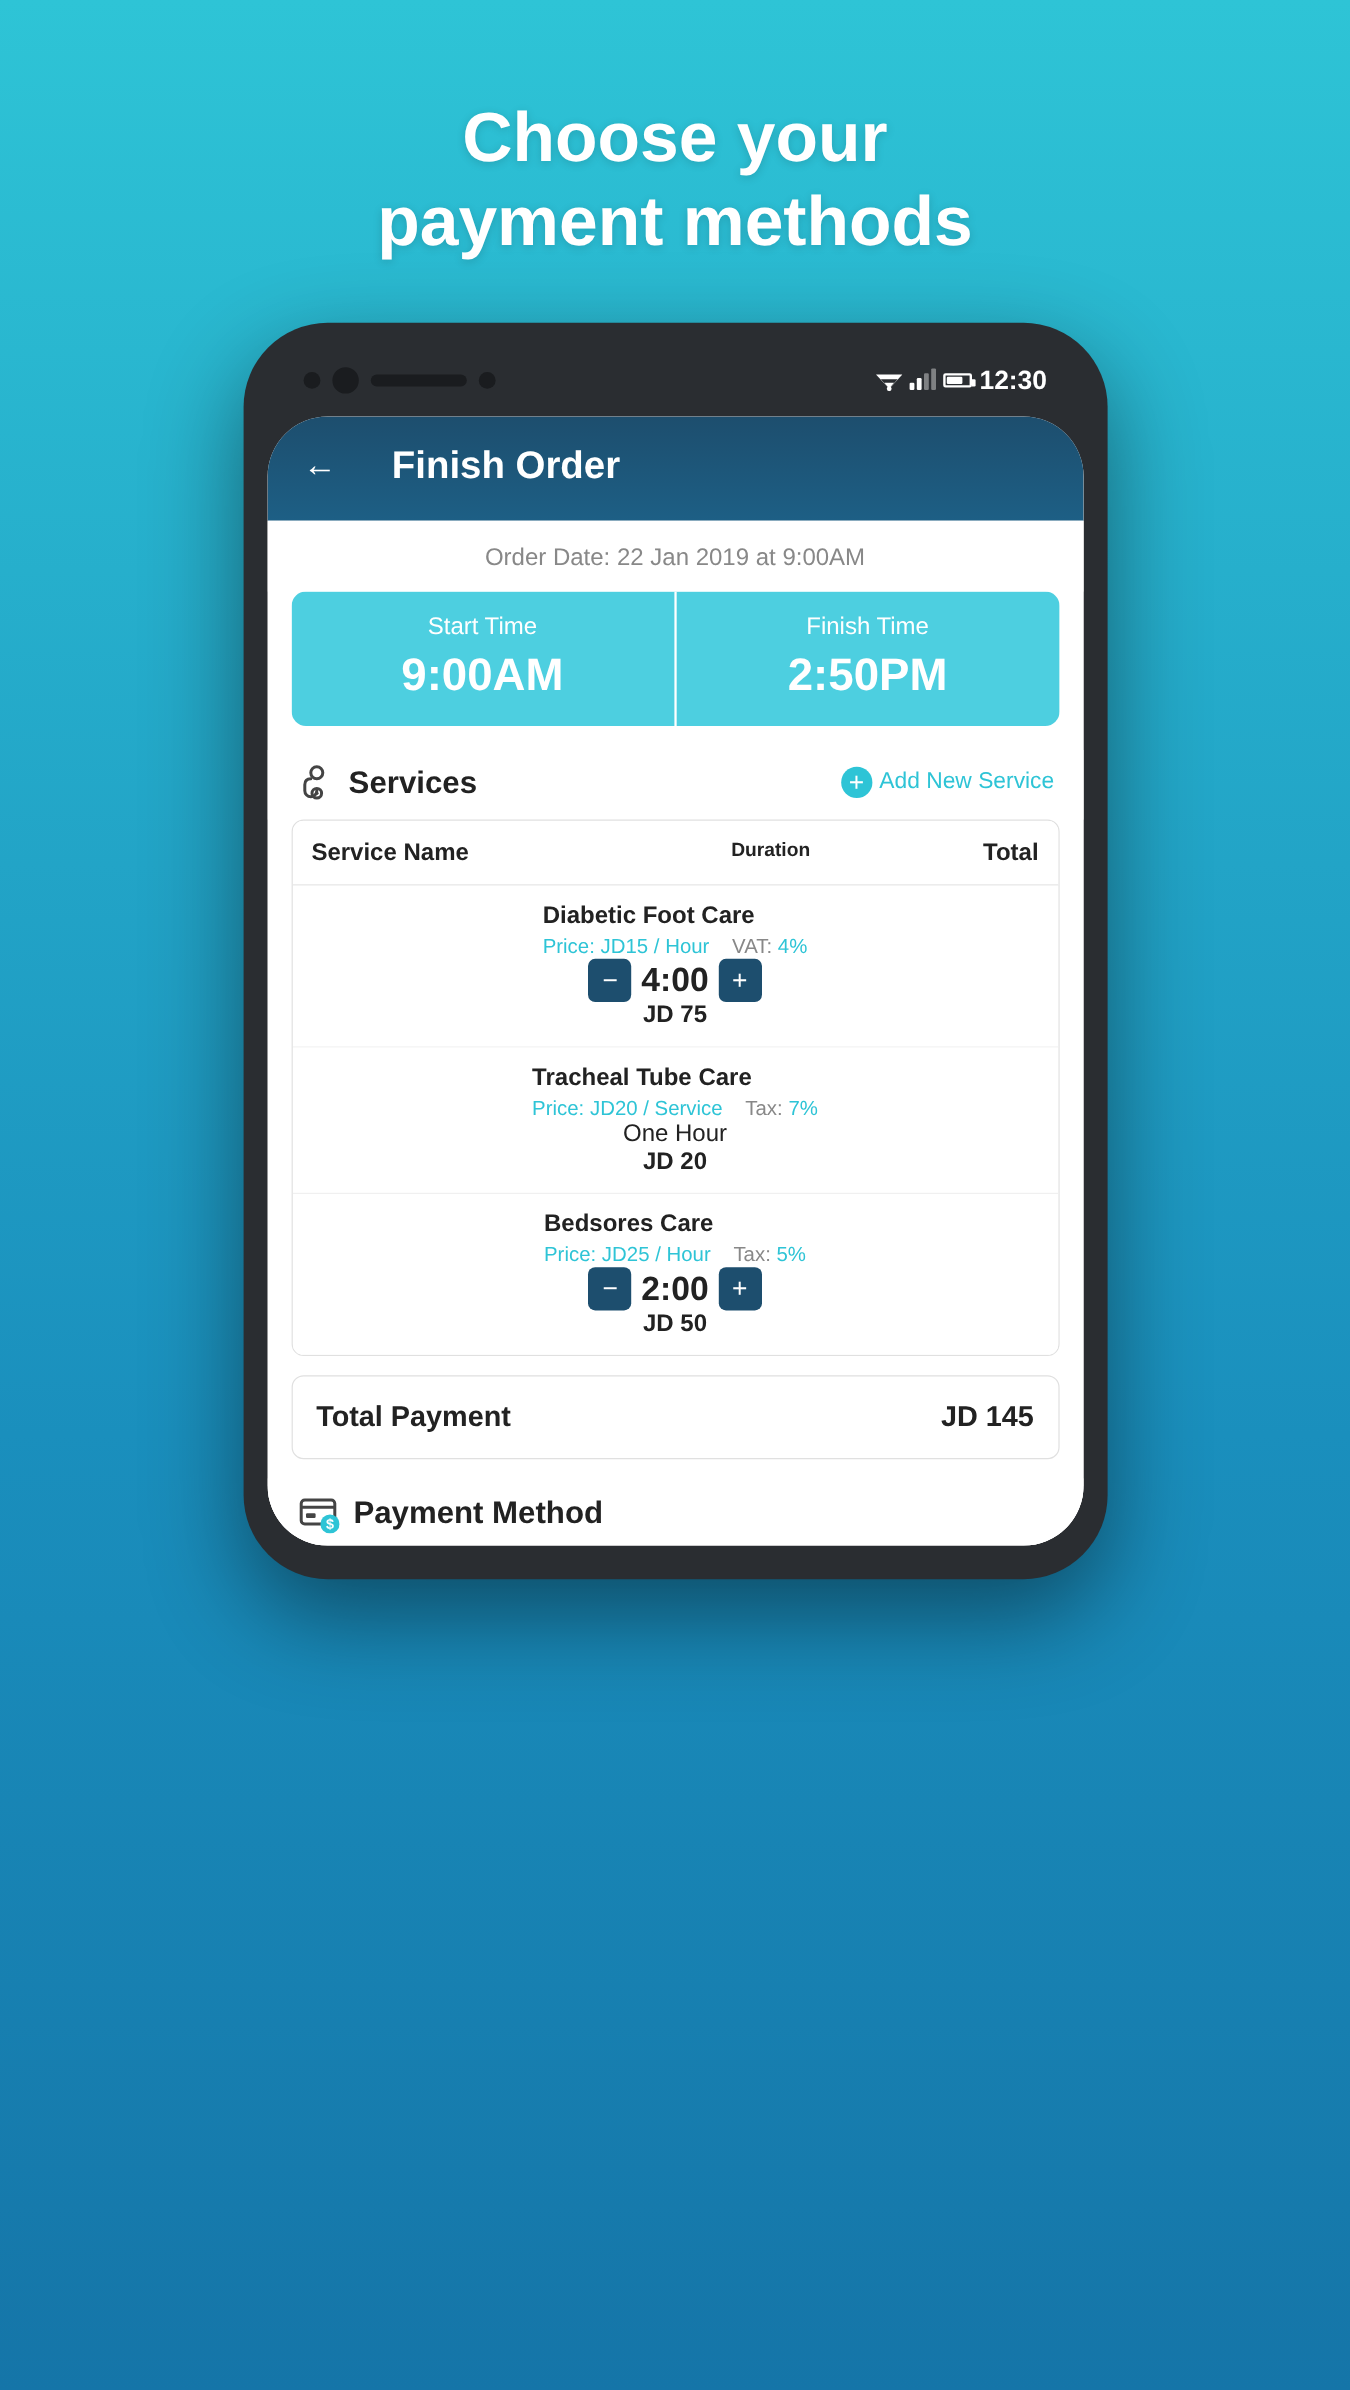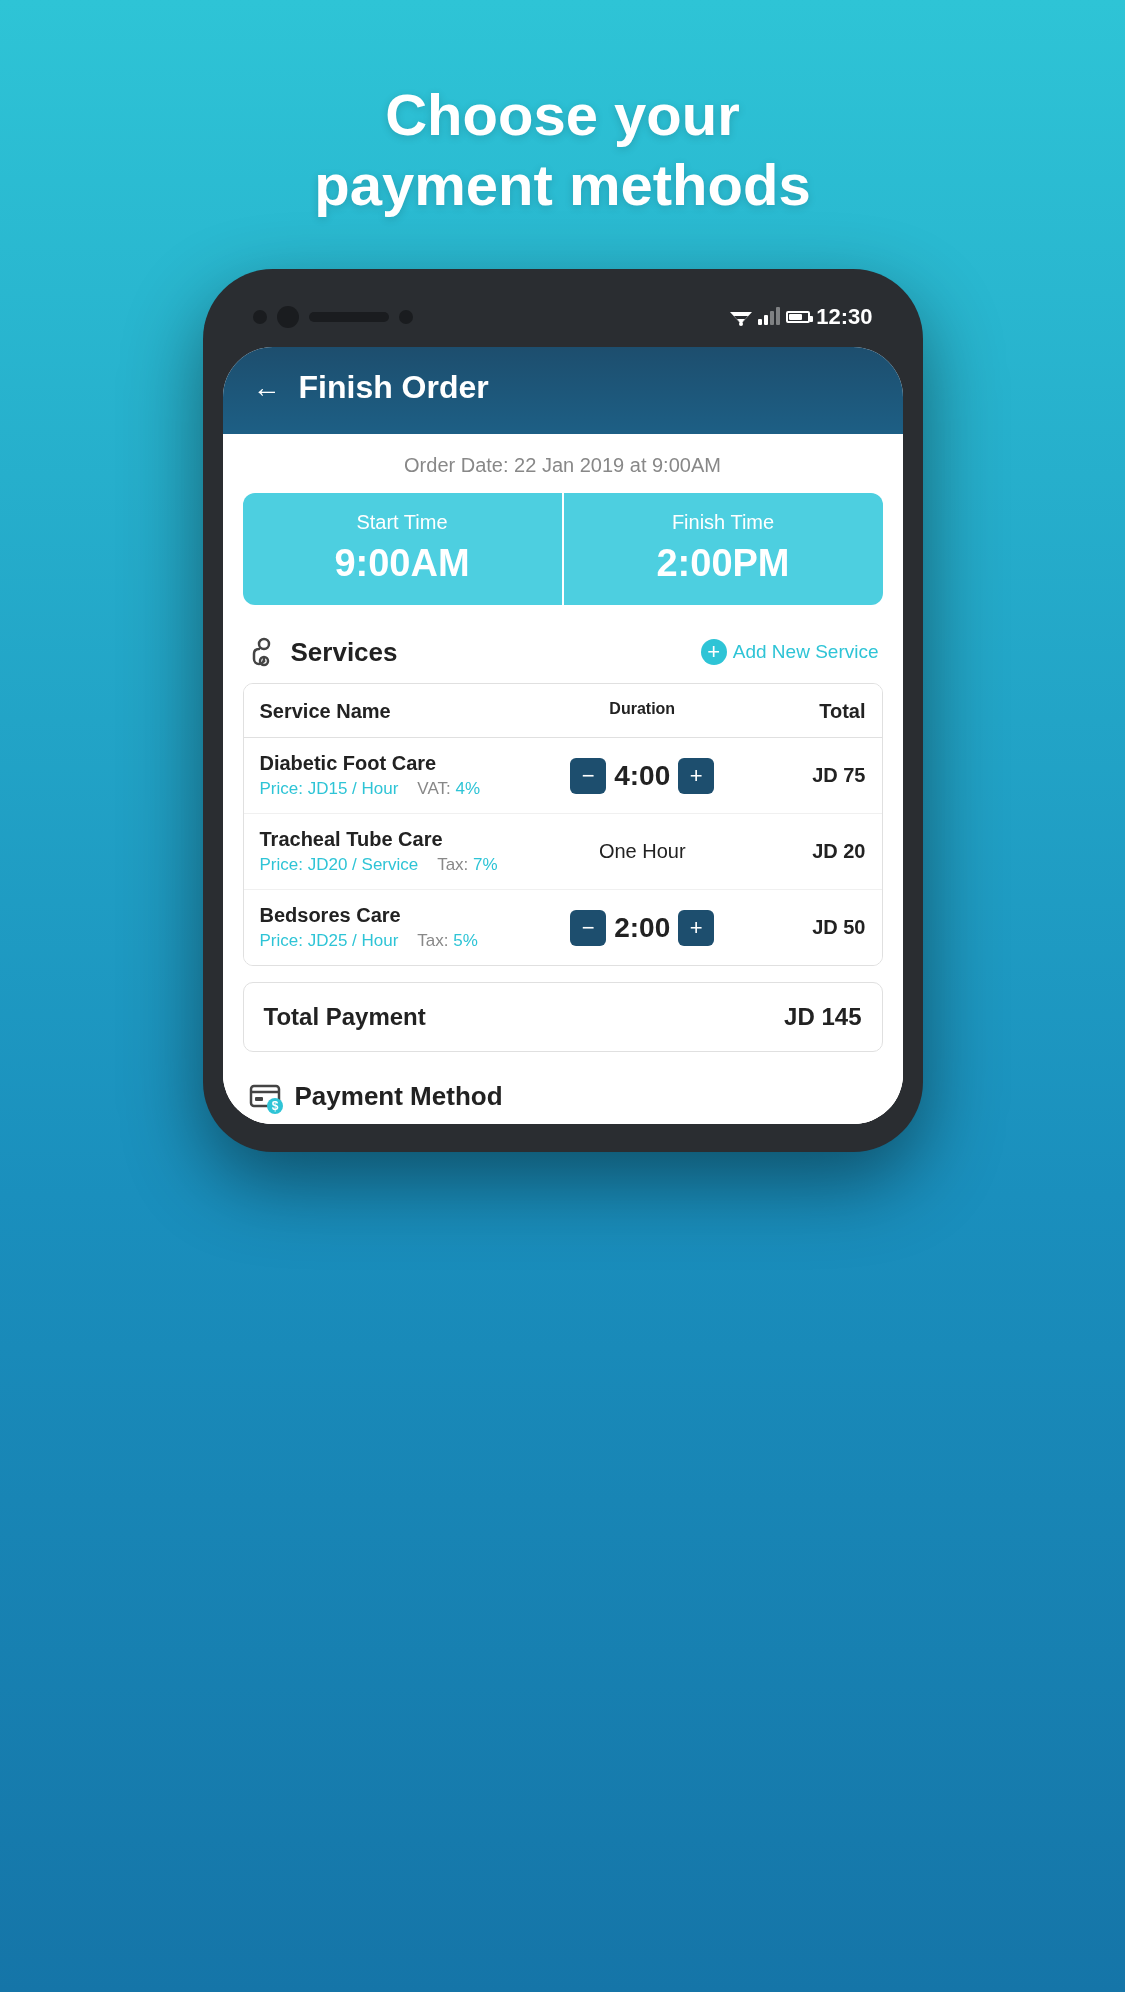--- a/index.html
+++ b/index.html
@@ -133,20 +133,21 @@
     .back-arrow {
       color: white;
       font-size: 28px;
       font-weight: 300;
       cursor: pointer;
     }
     .app-title {
       color: white;
       font-size: 32px;
       font-weight: 700;
+      margin-left: 28px;
     }
 
     
     .app-content {
       background: white;
       padding: 0;
     }
 
     .order-date {
       text-align: center;
@@ -240,20 +241,21 @@
     .col-name { flex: 1.8; font-size: 20px; font-weight: 700; color: #222; }
     .col-duration { flex: 1.2; font-size: 16px; font-weight: 700; color: #222; text-align: center; }
     .col-total { flex: 0.8; font-size: 20px; font-weight: 700; color: #222; text-align: right; }
 
     .table-row {
       display: flex;
       align-items: center;
       padding: 14px 16px;
       border-bottom: 1.5px solid #f0f0f0;
       background: white;
+      flex-direction: column;
     }
     .table-row:last-child { border-bottom: none; }
 
     .service-info { flex: 1.8; }
     .service-name { font-size: 20px; font-weight: 600; color: #222; margin-bottom: 4px; }
     .service-price { font-size: 17px; color: #888; }
     .service-price span { color: #2ec4d6; font-weight: 500; }
     .service-price .tax { color: #888; }
     .service-price .tax-val { color: #2ec4d6; font-weight: 500; }
 
@@ -386,21 +388,21 @@
 
       <div class="order-date">Order Date: 22 Jan 2019 at 9:00AM</div>
 
       <div class="time-grid">
         <div class="time-cell">
           <div class="time-label">Start Time</div>
           <div class="time-value">9:00AM</div>
         </div>
         <div class="time-cell">
           <div class="time-label">Finish Time</div>
-          <div class="time-value">2:00PM</div>
+          <div class="time-value">2:50PM</div>
         </div>
       </div>
 
       <div class="services-header">
         <div class="services-left">
 
           <svg width="34" height="34" viewBox="0 0 34 34">
             <circle cx="17" cy="9" r="5" fill="none" stroke="#444" stroke-width="2.5"></circle>
             <path d="M12,14 Q7,14 7,19 L7,24 A5,5 0 0,0 17,24" fill="none" stroke="#444" stroke-width="2.5" stroke-linecap="round"></path>
             <circle cx="17" cy="26" r="4" fill="none" stroke="#444" stroke-width="2.5"></circle>

